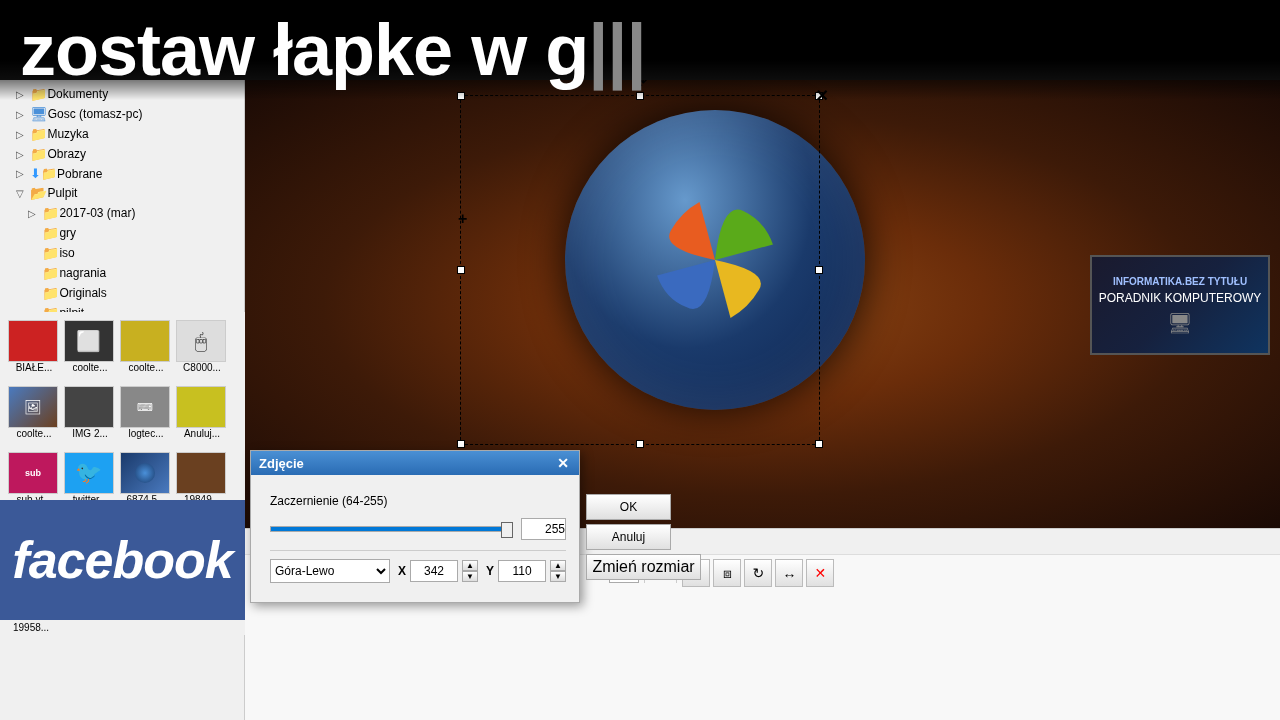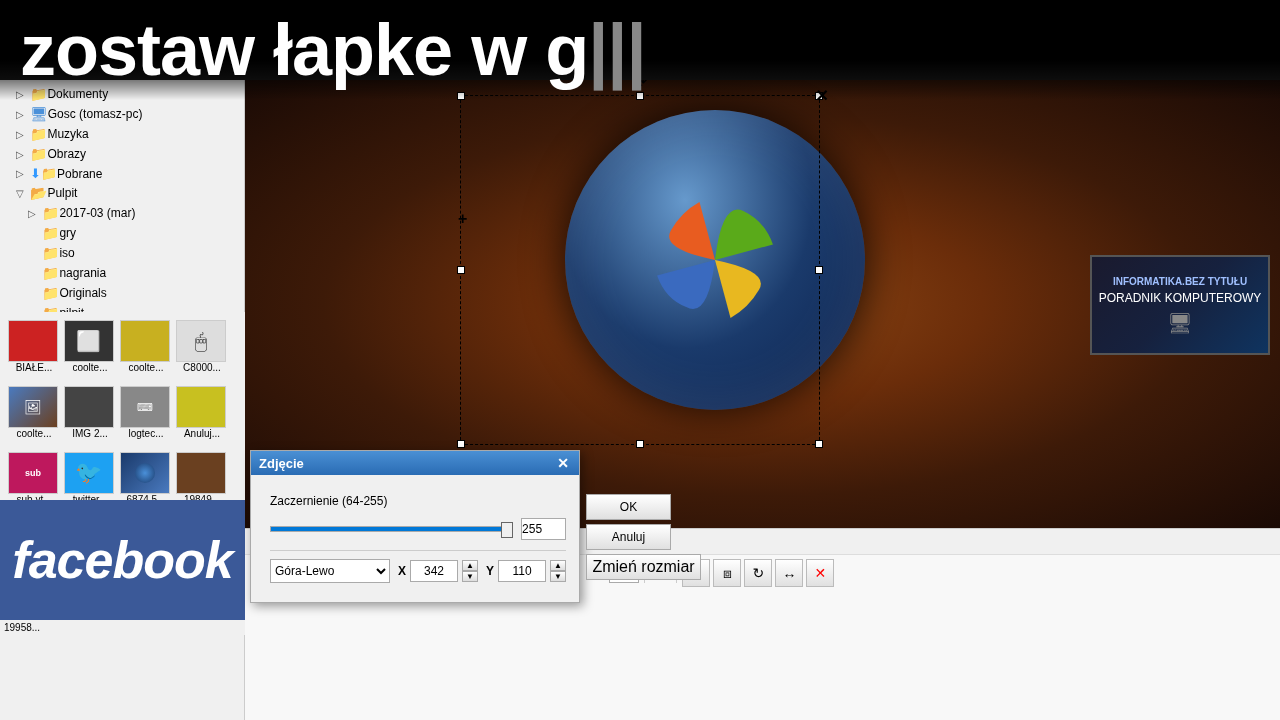--- a/index.html
+++ b/index.html
@@ -137,21 +137,21 @@
     }
 
     
     .fb-label {
       position: absolute;
       top: 620px;
       left: 0;
       width: 245px;
       font-size: 10px;
       color: #000;
-      padding: 2px 4px;
+      padding: 2px 13px;
       background: #f0f0f0;
     }
 
     
     .main-canvas {
       position: absolute;
       top: 80px;
       left: 245px;
       right: 0;
       height: 450px;
@@ -363,21 +363,21 @@
       position: absolute;
       right: -1px;
       top: -5px;
       cursor: pointer;
     }
 
     .value-input {
       width: 45px;
       height: 22px;
       border: 1px solid #aaa;
-      text-align: left;
+      text-align: right;
       font-size: 12px;
       background: white;
     }
 
     .dialog-buttons {
       display: flex;
       flex-direction: column;
       gap: 4px;
       margin-left: 12px;
     }

